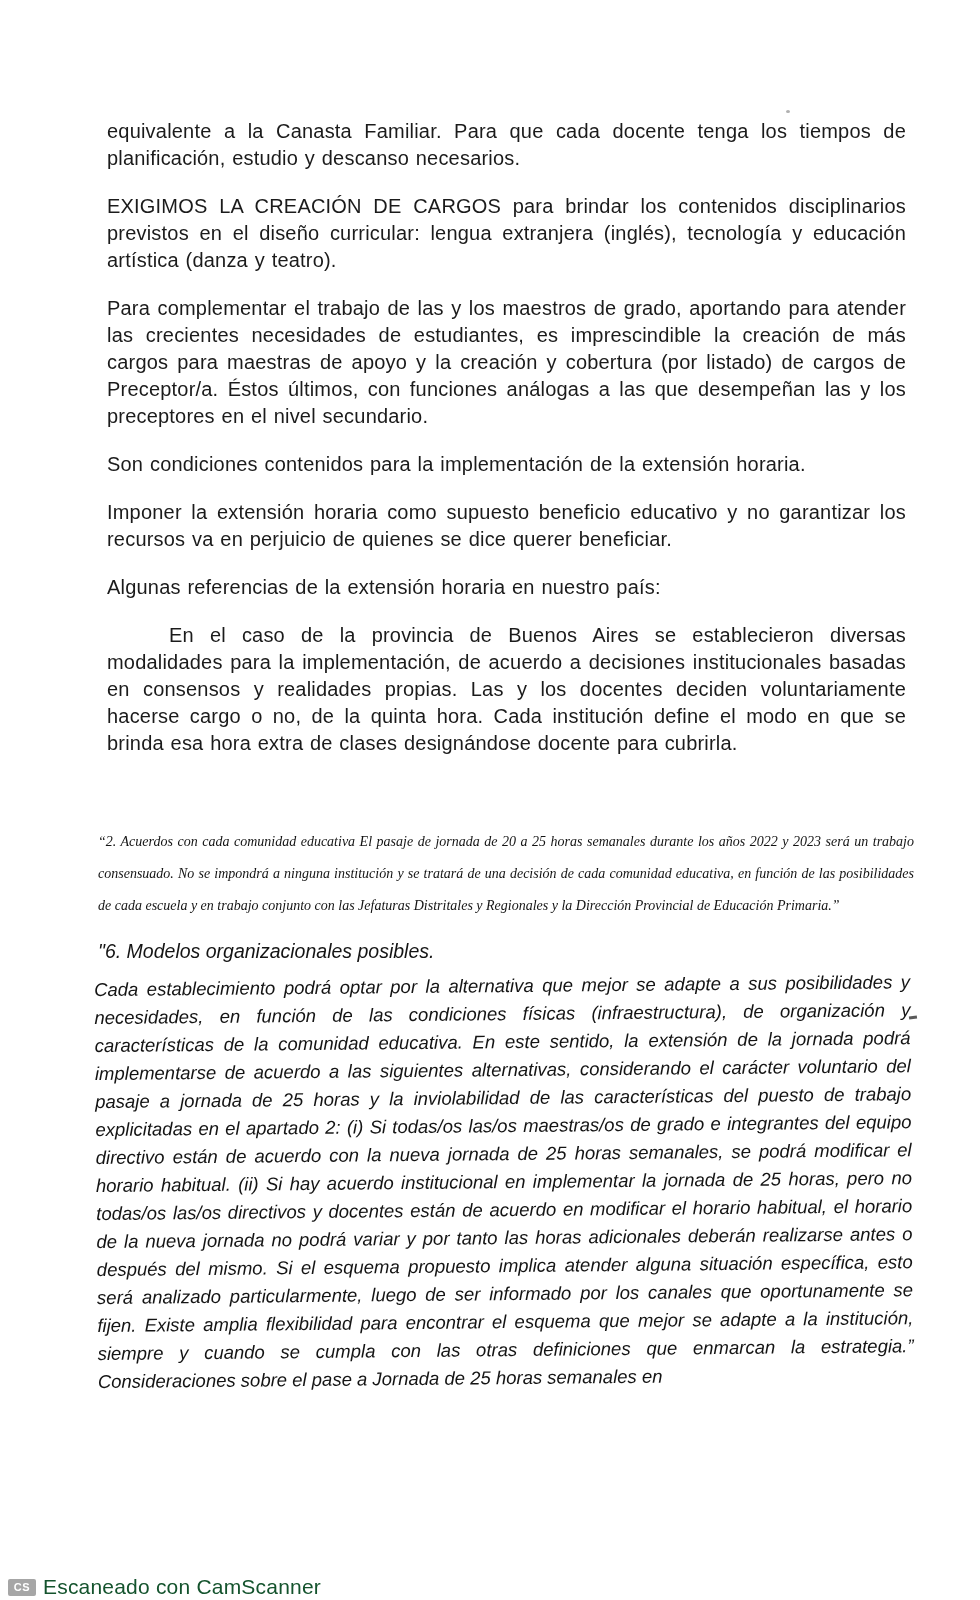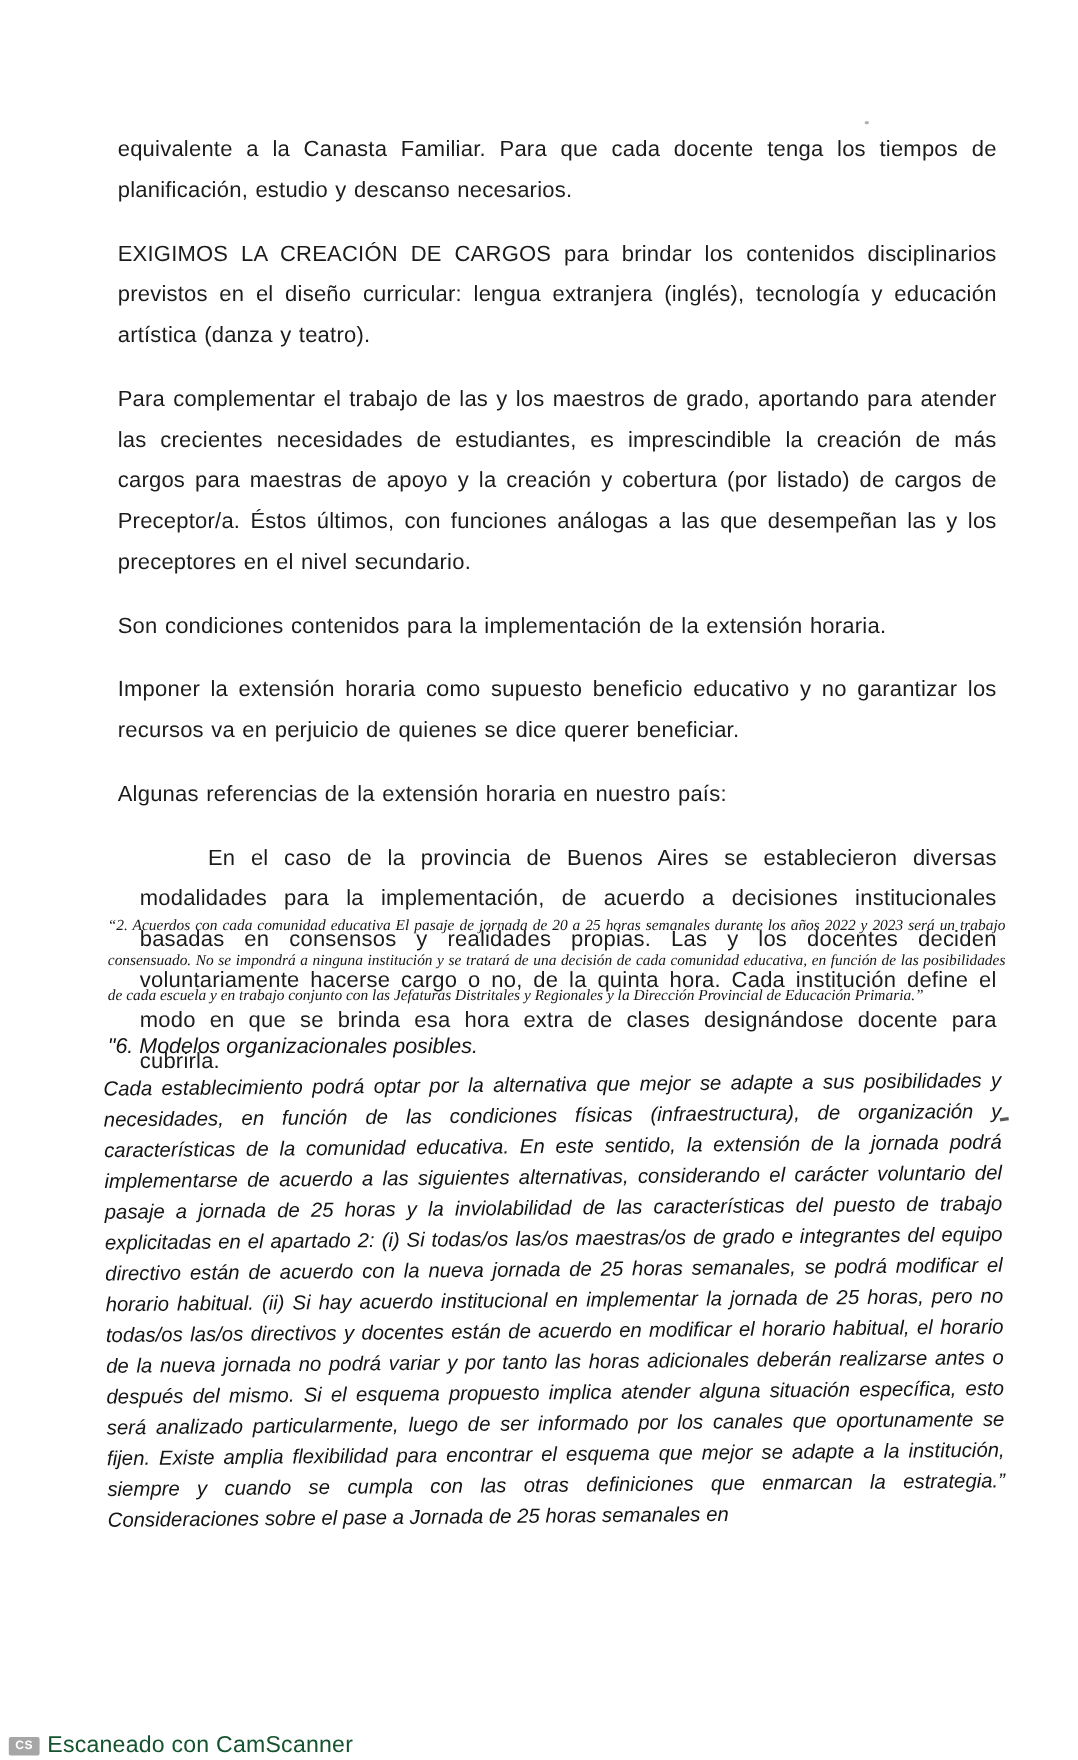--- a/index.html
+++ b/index.html
@@ -16,30 +16,29 @@
     color: #1b1b1b;
   }
   .page {
     position: absolute;
     top: 118px;
     left: 107px;
     width: 799px;
   }
   .para {
     font-size: 20px;
-    line-height: 37px;
+    line-height: 27px;
     text-align: justify;
     margin: 0 0 21px 0;
     letter-spacing: 0.2px;
     word-spacing: 1px;
     color: #1b1b1b;
   }
   .para.indent {
     text-indent: 62px;
-    margin-left: 20px;
   }
   
   .quotes {
     position: absolute;
     top: 708px;
     left: -9px;
     width: 816px;
   }
   .quote {
     font-style: italic;

